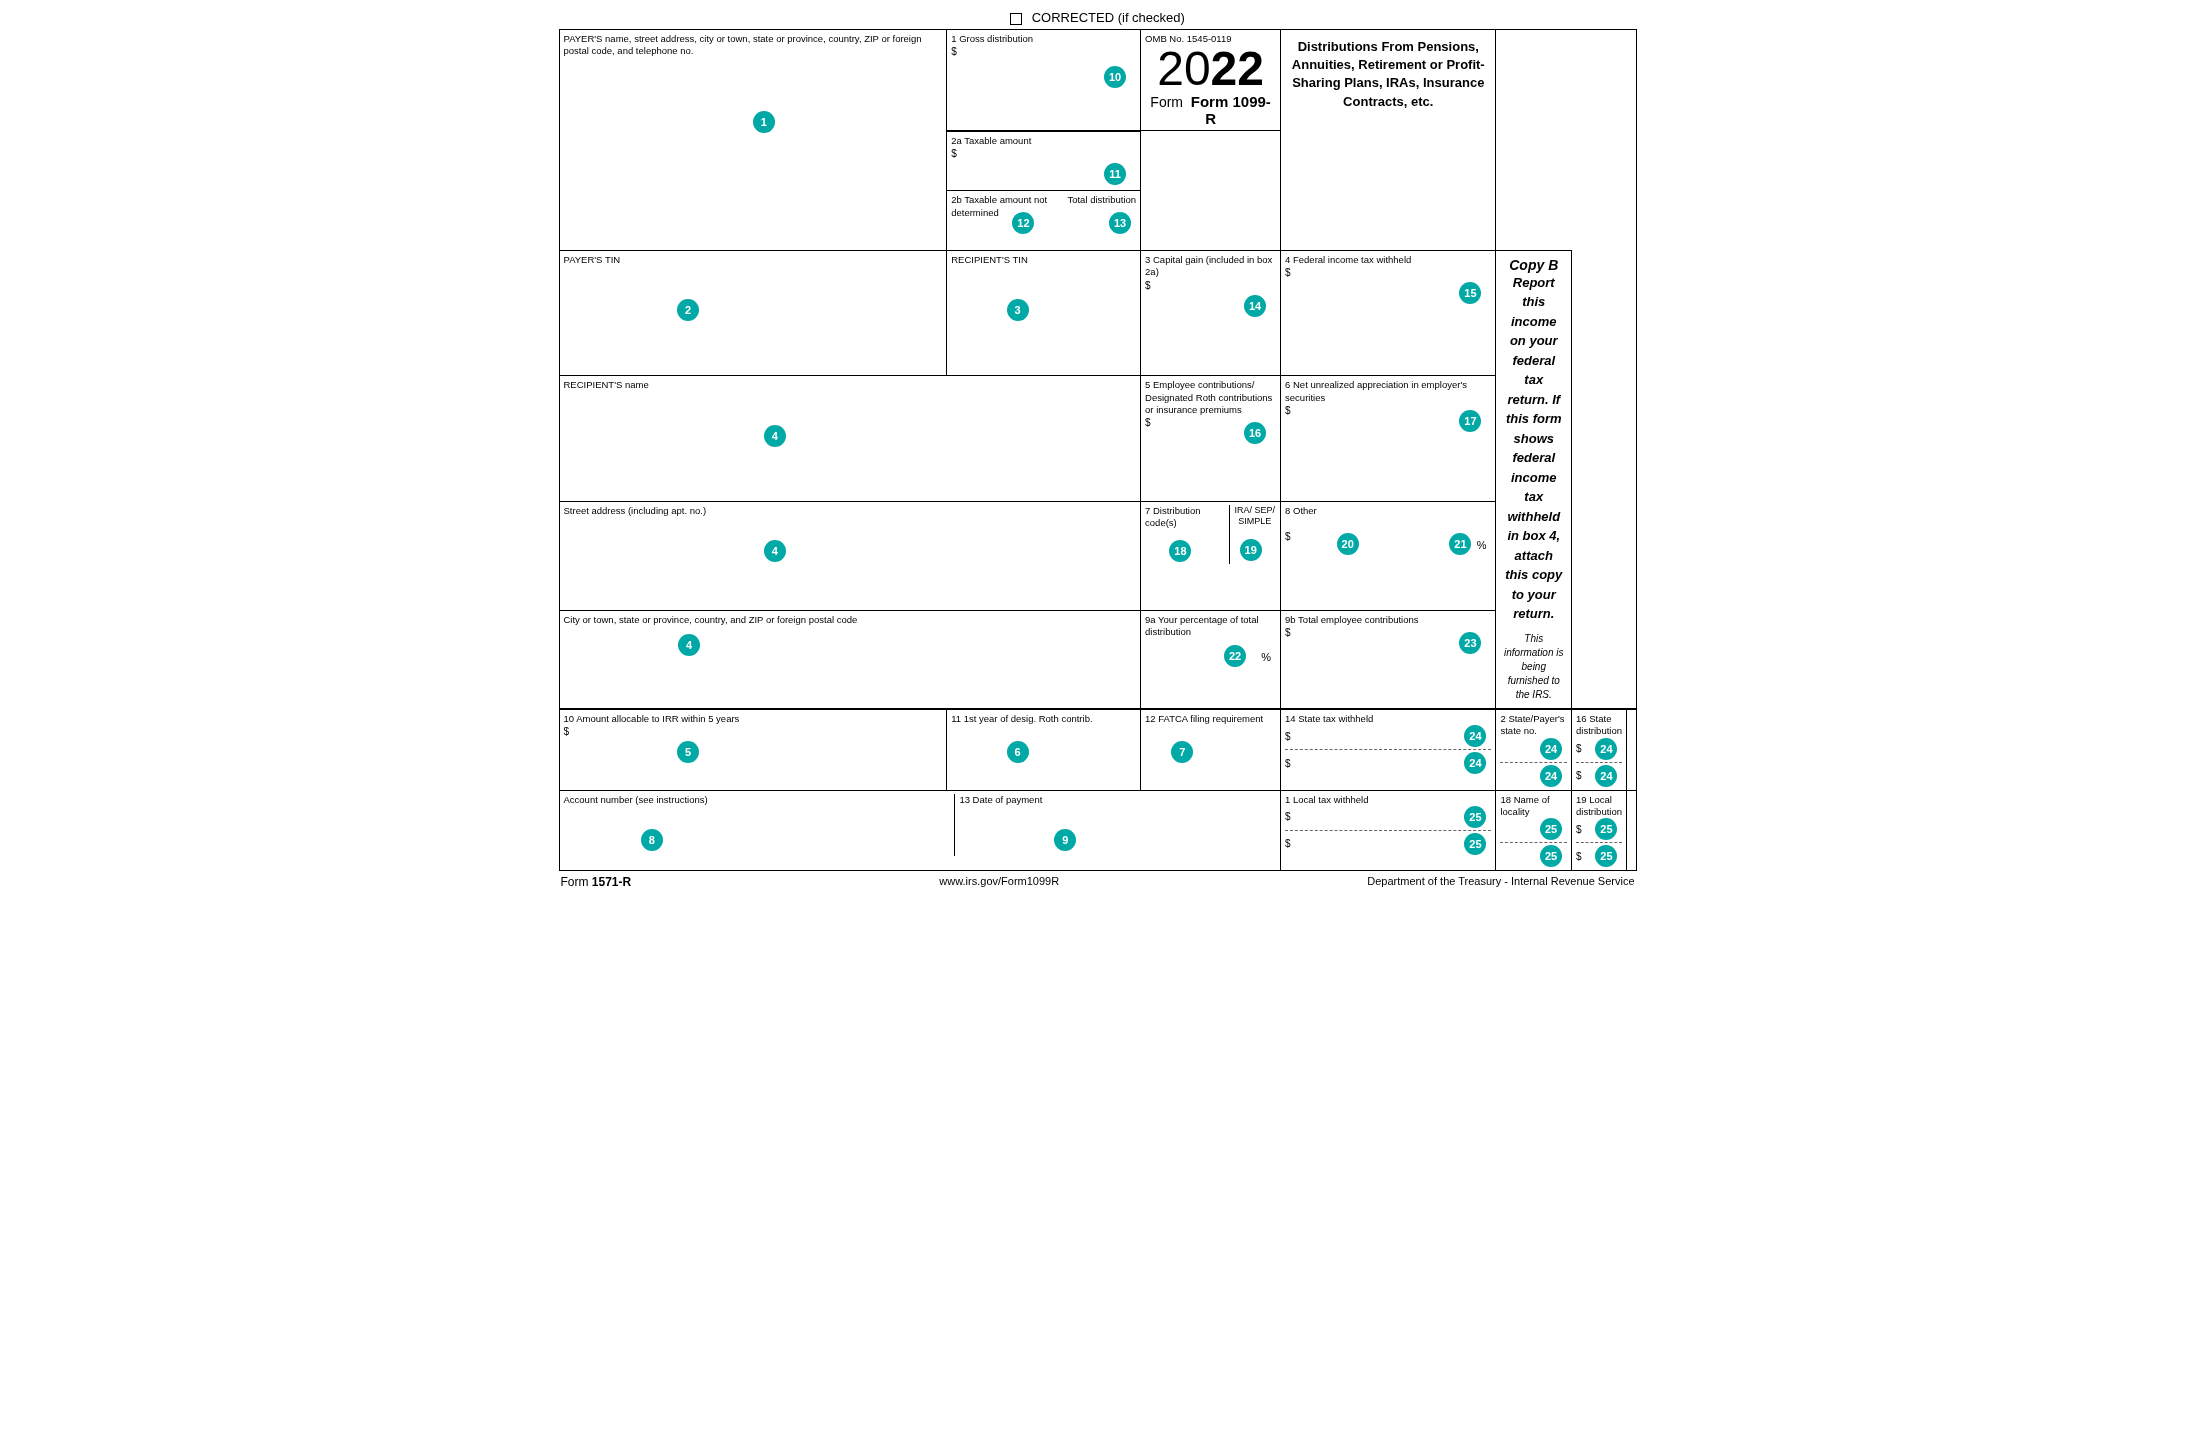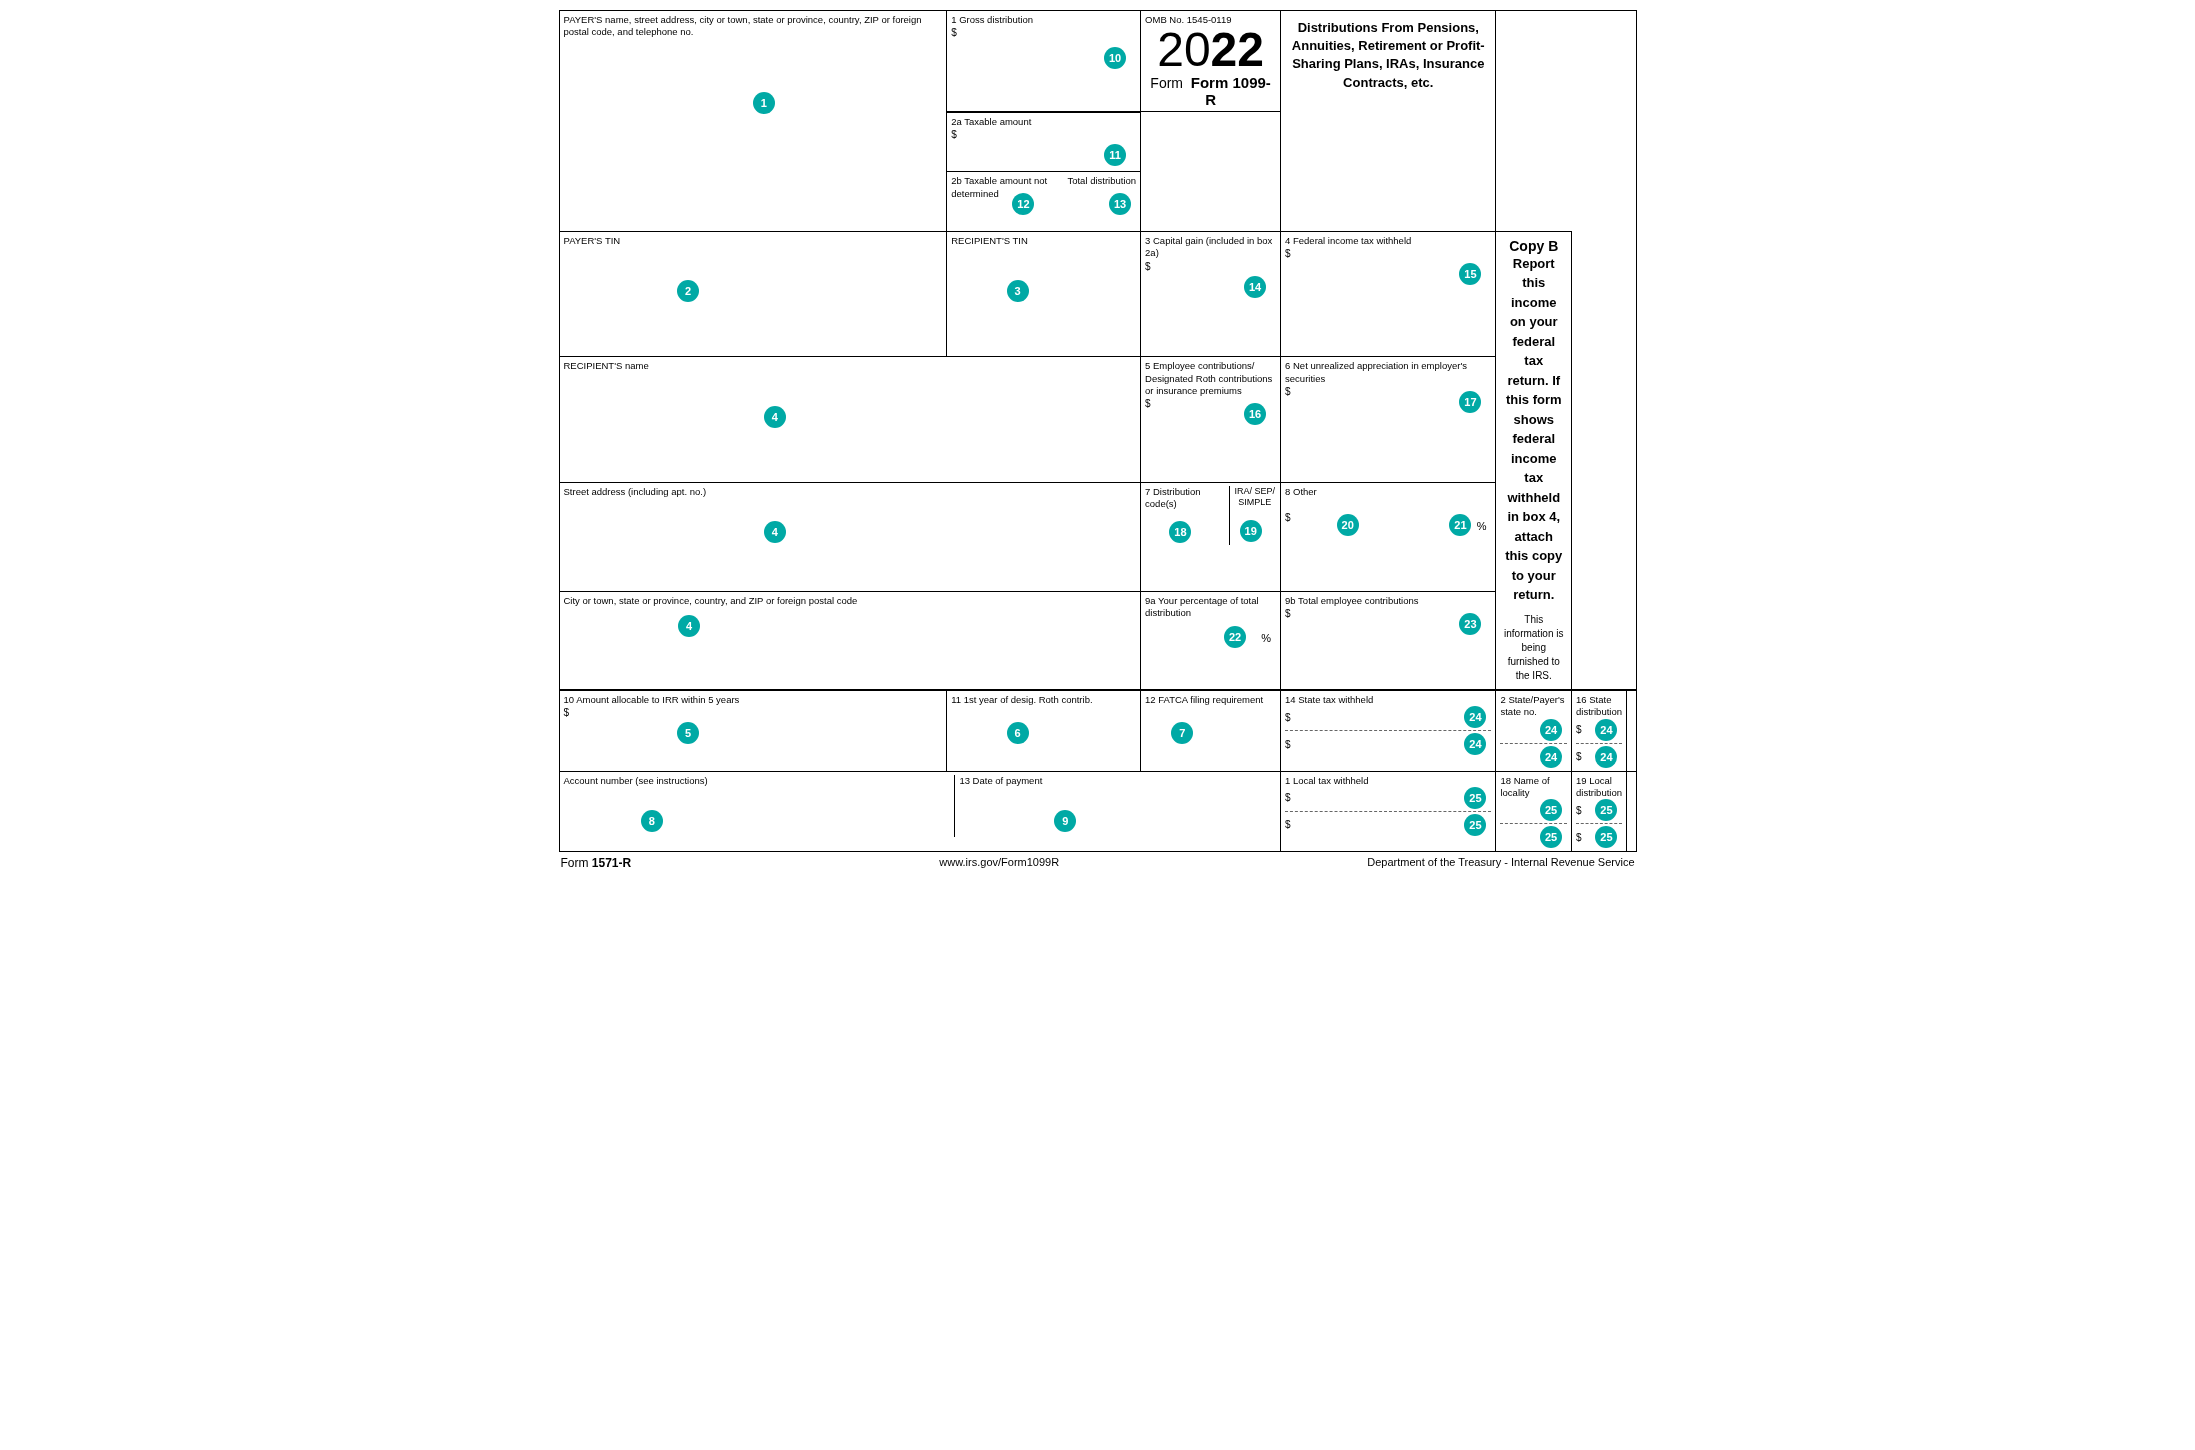--- a/index.html
+++ b/index.html
@@ -23,20 +23,24 @@
     .dashed-line { border-bottom: 1px dashed #666; margin: 2px 0; }
     .footer { display: flex; justify-content: space-between; padding: 4px 2px; font-size: 11px; }
     .footer-left { font-size: 12px; }
     .footer-left strong { font-weight: bold; }
   </style>
 </head>
 <body>
 
 <div class="page">
 
+  <div class="corrected-header">
+    <span class="corrected-checkbox"></span>
+    <span>CORRECTED (if checked)</span>
+  </div>
 
   <table class="main-table">
 
     <tbody>
         <tr>
 
       <td rowspan="3" colspan="1" style="width:36%; min-height:120px; vertical-align:top; position:relative;">
         <div class="field-label">PAYER'S name, street address, city or town, state or province, country, ZIP or foreign postal code, and telephone no.</div>
         <div style="position:relative; height:80px;">
           <span class="circle-num" style="bottom:5px; left:50%;">1</span>
@@ -112,21 +116,21 @@
           <span class="circle-num" style="bottom:2px; right:10px;">14</span>
         </div>
       </td>
       <td style="vertical-align:top; position:relative;">
         <div class="field-label">4  Federal income tax withheld</div>
         <div style="position:relative; height:40px;">
           <span class="dollar">$</span>
           <span class="circle-num" style="bottom:2px; right:10px;">15</span>
         </div>
       </td>
-      <td rowspan="4" style="vertical-align:top; padding:6px; text-align:center;">
+      <td rowspan="4" style="vertical-align:top; padding:6px; text-align:center;font-style:italic;">
         <div class="copy-b">Copy B</div>
         <div class="copy-b-text">Report this income on your federal tax return. If this form shows federal income tax withheld in box 4, attach this copy to your return.</div>
         <div class="info-text">This information is being furnished to the IRS.</div>
       </td>
     </tr>
 
     <tr>
       <td colspan="2" style="vertical-align:top; position:relative;">
         <div class="field-label">RECIPIENT'S name</div>
         <div style="position:relative; height:60px;">

